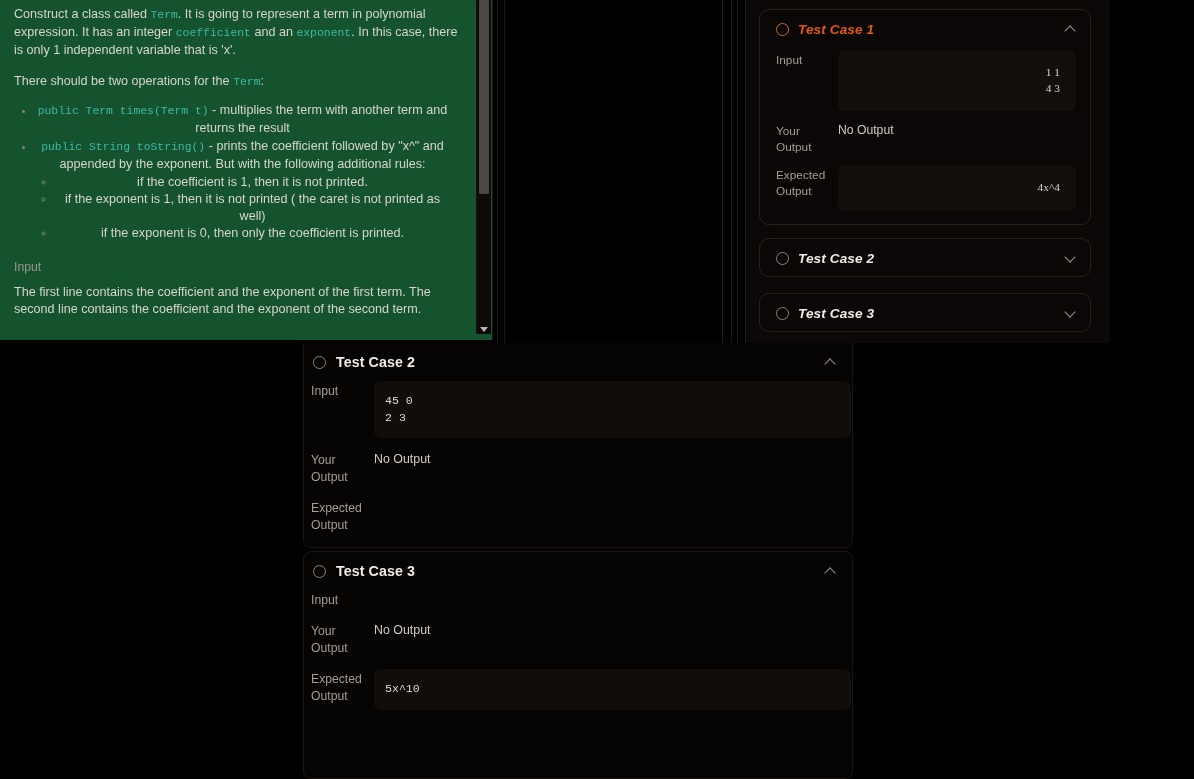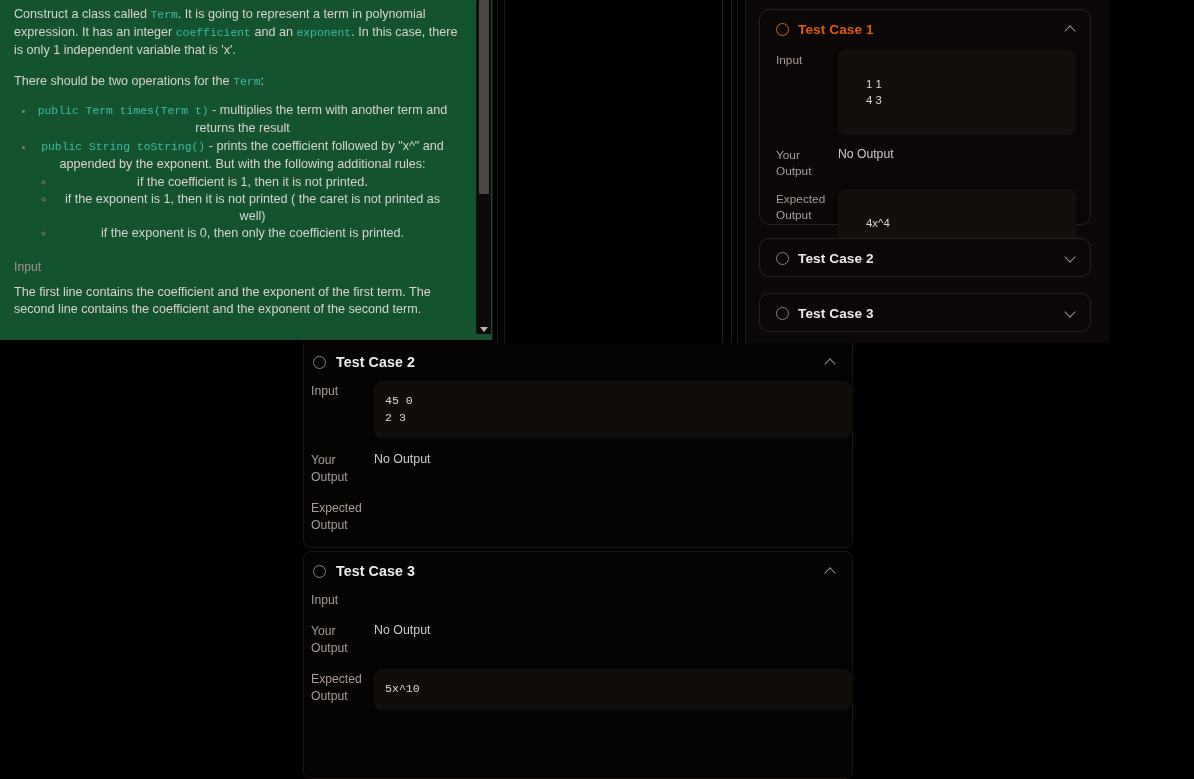--- a/index.html
+++ b/index.html
@@ -168,20 +168,21 @@
     border: 1.4px solid #8d817b;
     margin-right: 9px;
     flex: 0 0 auto;
   }
   .radio.active { border-color: #c96a2a; }
   .tc-title {
     font-size: 13.6px;
     font-weight: bold;
     color: #efeae7;
     letter-spacing: 0.1px;
+    font-style: italic;
   }
   .tc-title.active { color: #e2590e; }
   .chev {
     margin-left: auto;
     width: 11px; height: 7px;
     position: relative;
     opacity: .82;
   }
   .chev::before {
     content: "";
@@ -213,26 +214,27 @@
   }
   .codebox {
     flex: 1;
     background: #140f0c;
     border-radius: 7px;
     padding: 11px 12px;
     min-height: 22px;
     box-sizing: border-box;
   }
   .codebox pre {
-    margin: 16px;
-    font-family: Liberation Sans, sans-serif;
+    margin: 4px;
+    font-family: Liberation Serif, serif;
     font-size: 11.4px;
     line-height: 15.5px;
     color: #dcd6d2;
     white-space: pre;
+    text-align: right;
   }
   .plain-out {
     flex: 1;
     font-size: 12.2px;
     line-height: 16px;
     color: #cfc9c5;
     padding-top: 1px;
   }
 
   

